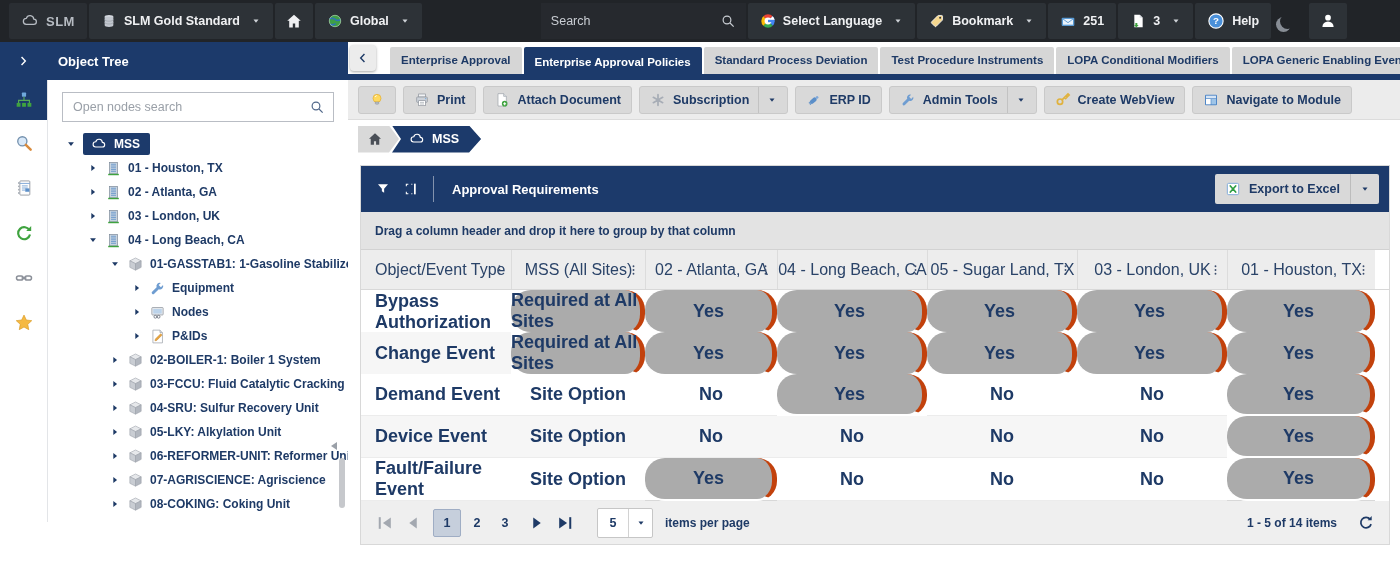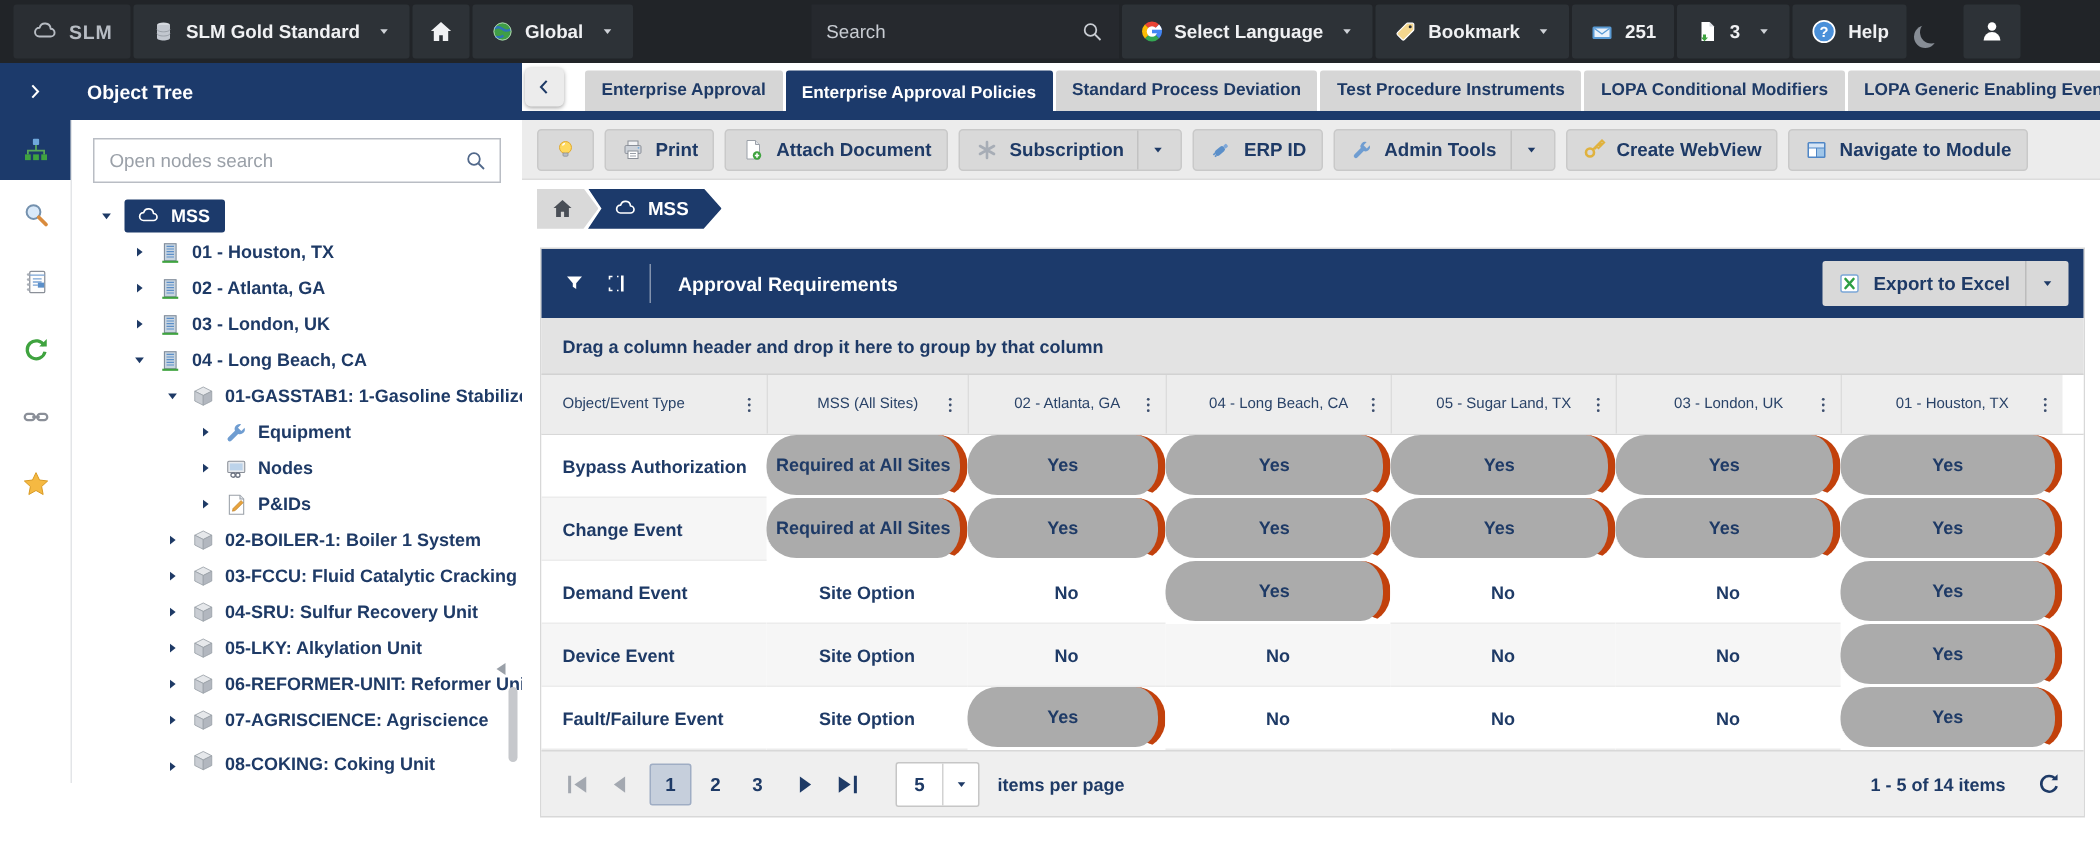--- a/index.html
+++ b/index.html
@@ -84,26 +84,26 @@
   .ptitle{ color:#fff; font-size:13px; font-weight:700; flex:1; margin-left:4px; }
   .exportbtn{ height:30px; background:#d9d9d9; border-radius:2px; display:flex; align-items:center;
     gap:8px; padding-left:10px; color:var(--navytext); font-size:12.5px; font-weight:700; }
   .xcaret{ height:100%; display:flex; align-items:center; padding:0 9px; margin-left:2px;
     border-left:1px solid #bcbcbc; color:var(--navytext); }
   .groupbar{ height:38px; background:#e3e3e3; display:flex; align-items:center; padding-left:14px;
     color:var(--navytext); font-size:12px; font-weight:700; border-bottom:1px solid #d2d2d2; }
   .gridcols,.grow{ display:grid; grid-template-columns:150px 134px 132px 150px 150px 150px 148px 1fr; }
   .gridcols{ height:40px; border-bottom:1px solid #d8d8d8; }
   .hcell{ background:#ededed; position:relative; display:flex; align-items:center; justify-content:center;
-    color:#2a4368; font-size:10px; border-left:1px solid #dcdcdc; white-space:nowrap; }
+    color:#2a4368; font-size:16px; border-left:1px solid #dcdcdc; white-space:nowrap; }
   .hcell:first-child{ border-left:none; justify-content:flex-start; padding-left:14px; }
   .hkebab{ position:absolute; right:5px; width:13px; height:16px; color:#3d4f6e; }
   .hgutter{ background:#fff; }
   .grow{ height:42px; }
-  .gcell{ display:flex; align-items:center; justify-content:center; font-size:12px; font-weight:700;
+  .gcell{ display:flex; align-items:center; justify-content:center; font-size:18px; font-weight:700;
     color:var(--navytext); border-bottom:1px solid #ececec; background:#fff; }
   .gcell.gfirst{ justify-content:flex-start; padding-left:14px; }
   .grow.stripe .gcell:not(.hl){ background:#f6f6f6; }
   .gcell.hl{ background:var(--hl); border-bottom:2px solid #fff; border-right:5px solid #c2410c;border-radius:20px; }
   .ggutter{ background:#fff; }
   .pagerbar{ height:44px; background:#efefef; border-top:1px solid #d8d8d8; display:flex;
     align-items:center; gap:8px; padding:0 14px; }
   .pgico{ width:20px; height:20px; color:var(--navytext); }
   .pgico.dis{ color:#a3a8b0; }
   .pages{ display:flex; align-items:center; gap:4px; margin:0 2px; }
@@ -625,21 +625,21 @@
           <span class="tcaret-node">
             <svg class="ic10">
               <use href="#sym-tri-right"></use>
             </svg>
           </span>
           <svg class="node-ico">
             <use href="#sym-cube"></use>
           </svg>
           <span>07-AGRISCIENCE: Agriscience</span>
         </div>
-        <div class="tree-row" style="padding-left: 62px; align-items: flex-end;">
+        <div class="tree-row" style="padding-left: 62px;">
           <span class="tcaret-node">
             <svg class="ic10">
               <use href="#sym-tri-right"></use>
             </svg>
           </span>
           <svg class="node-ico">
             <use href="#sym-cube"></use>
           </svg>
           <span>08-COKING: Coking Unit</span>
         </div>

